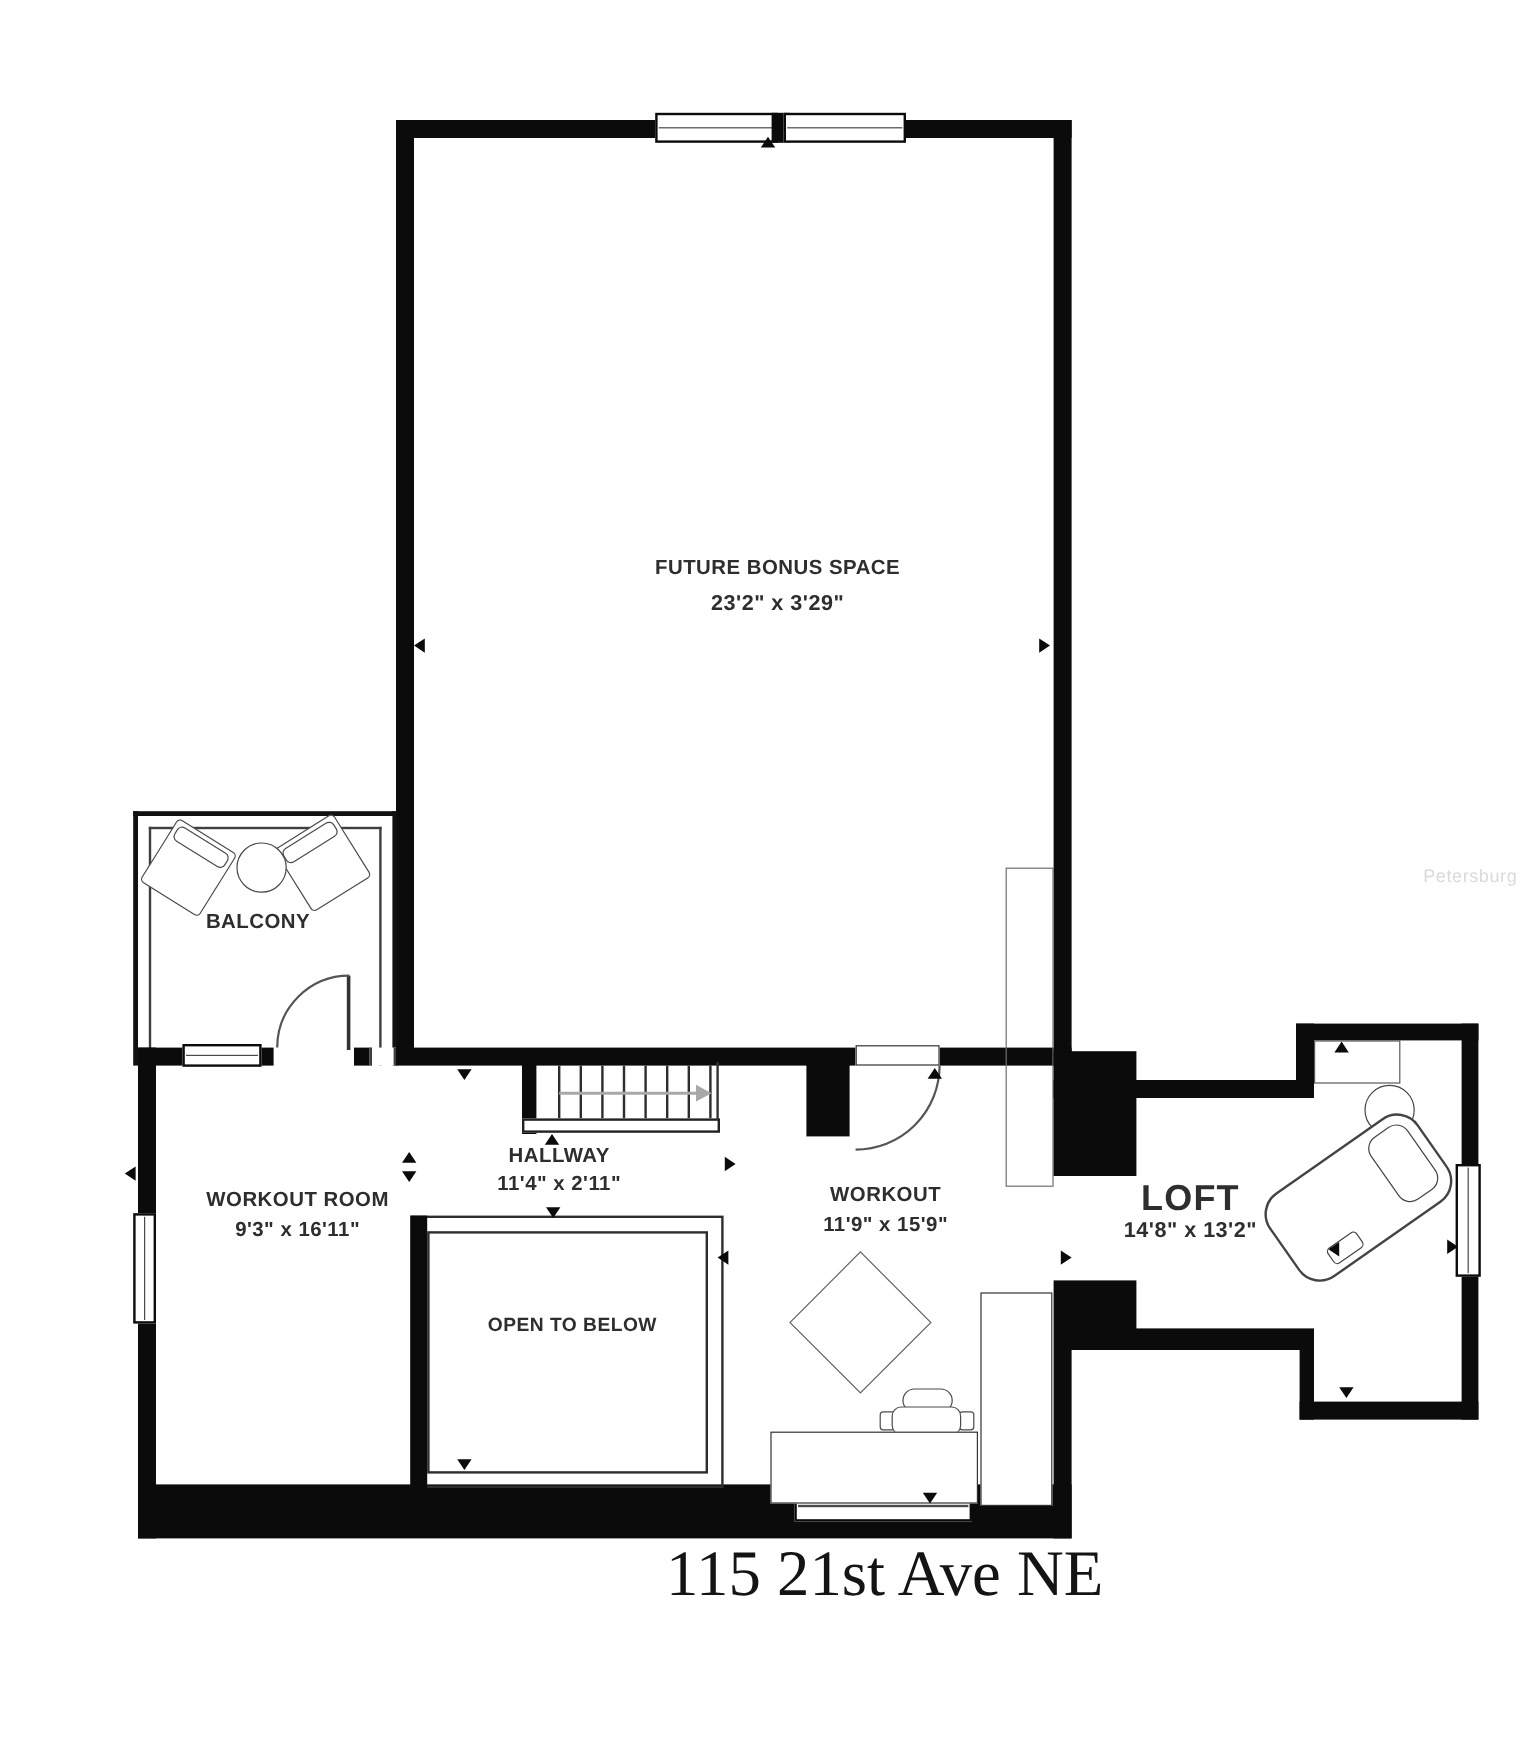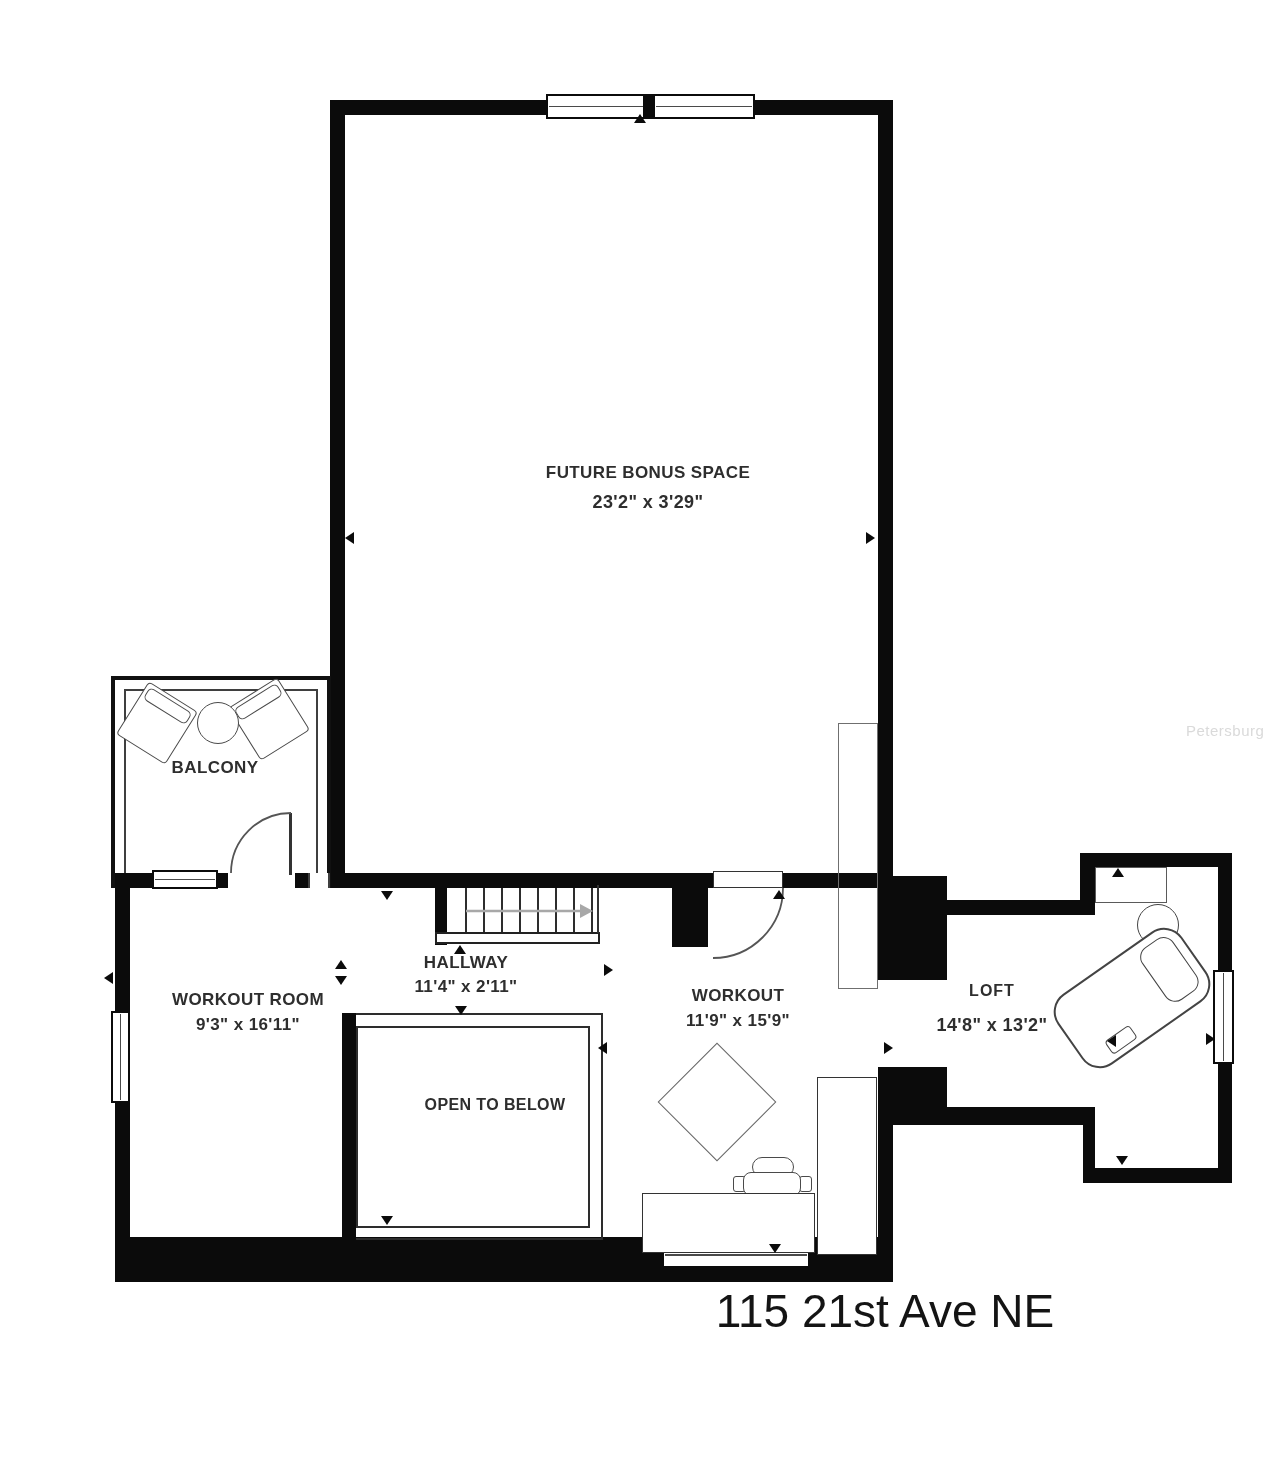--- a/index.html
+++ b/index.html
@@ -11,33 +11,33 @@
   .furn{position:absolute;border:1.5px solid #4a4a4a;background:#ffffff;box-sizing:border-box;}
   .ghost{position:absolute;border:1.5px solid #6f6f6f;background:transparent;box-sizing:border-box;}
   
   .hwin,.vwin{position:absolute;background:#ffffff;border:2px solid #0b0b0b;box-sizing:border-box;}
   .hwin::before{content:"";position:absolute;left:1px;right:1px;top:50%;margin-top:-1px;height:1.5px;background:#4a4a4a;}
   .vwin::before{content:"";position:absolute;top:1px;bottom:1px;left:50%;margin-left:-1px;width:1.5px;background:#4a4a4a;}
   
   .room-name,.room-dims{position:absolute;transform:translateX(-50%);white-space:nowrap;
       color:#2e2e2e;font-weight:600;letter-spacing:.4px;font-size:17px;}
   .room-dims{font-weight:600;}
-  .loft-name{font-size:16px;letter-spacing:1px;}
+  .loft-name{font-size:30px;letter-spacing:1px;}
   
   .arr{position:absolute;width:0;height:0;}
   .a-up{border-left:6px solid transparent;border-right:6px solid transparent;border-bottom:9px solid #0b0b0b;}
   .a-dn{border-left:6px solid transparent;border-right:6px solid transparent;border-top:9px solid #0b0b0b;}
   .a-lf{border-top:6px solid transparent;border-bottom:6px solid transparent;border-right:9px solid #0b0b0b;}
   .a-rt{border-top:6px solid transparent;border-bottom:6px solid transparent;border-left:9px solid #0b0b0b;}
   .overlay{position:absolute;left:0;top:0;pointer-events:none;}
   
   .tread{position:absolute;width:2px;background:#2d2d2d;}
   .caption-floor{position:absolute;left:112px;top:1294px;font-size:66px;color:#141414;letter-spacing:1px;}
-  .caption-addr{position:absolute;left:555px;top:1280px;width:660px;text-align:center;
-      font-size:46px;line-height:63px;color:#141414;}
+  .caption-addr{position:absolute;left:555px;top:1280px;width:660px;
+      font-size:54px;line-height:63px;color:#141414;font-family:Liberation Serif, serif;}
   .watermark{position:absolute;left:1186px;top:722px;font-size:15px;color:#dadada;letter-spacing:.5px;}
 </style>
 </head>
 <body>
 
 <div class="canvas">
 
   <div class="w" style="left:330px;top:100px;width:224px;height:15px"></div>
   <div class="w" style="left:750px;top:100px;width:143px;height:15px"></div>
   <div class="w" style="left:330px;top:100px;width:15px;height:788px"></div>
@@ -154,21 +154,21 @@
   <div class="room-dims" style="left:648px;top:492px;font-size:18px;">23'2" x 3'29"</div>
 
   <div class="room-name" style="left:215px;top:758px;">BALCONY</div>
 
   <div class="room-name" style="left:466px;top:953px;">HALLWAY</div>
   <div class="room-dims" style="left:466px;top:977px;">11'4" x 2'11"</div>
 
   <div class="room-name" style="left:248px;top:990px;">WORKOUT ROOM</div>
   <div class="room-dims" style="left:248px;top:1015px;">9'3" x 16'11"</div>
 
-  <div class="room-name" style="left:495px;top:1096px;font-size:16px;">OPEN TO BELOW</div>
+  <div class="room-name" style="left:477px;top:1096px;font-size:16px;">OPEN TO BELOW</div>
 
   <div class="room-name" style="left:738px;top:986px;">WORKOUT</div>
   <div class="room-dims" style="left:738px;top:1011px;">11'9" x 15'9"</div>
 
   <div class="room-name loft-name" style="left:992px;top:982px;">LOFT</div>
   <div class="room-dims" style="left:992px;top:1015px;font-size:18px;">14'8" x 13'2"</div>
 
   <div class="caption-addr">
       <div>115 21st Ave NE</div>
   </div>

